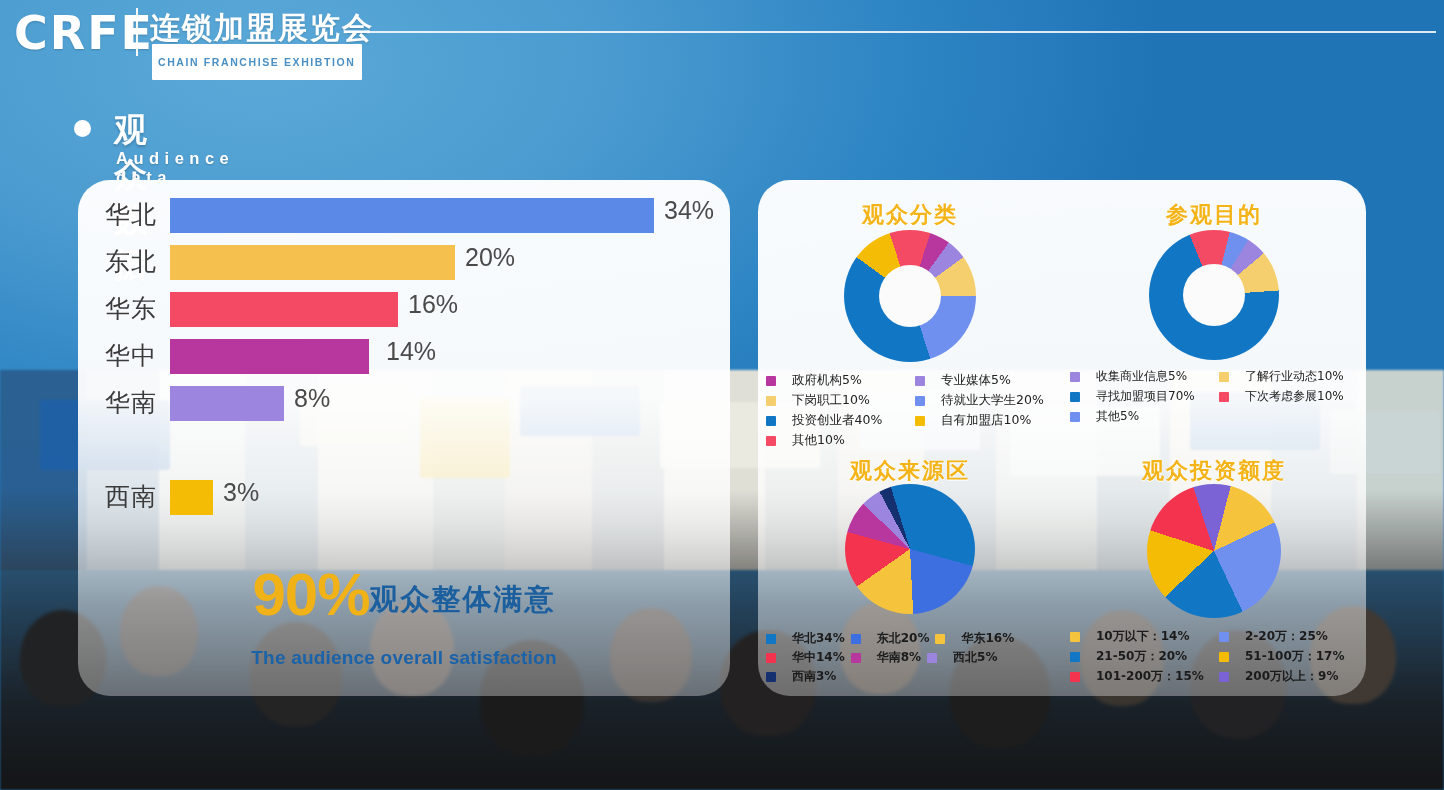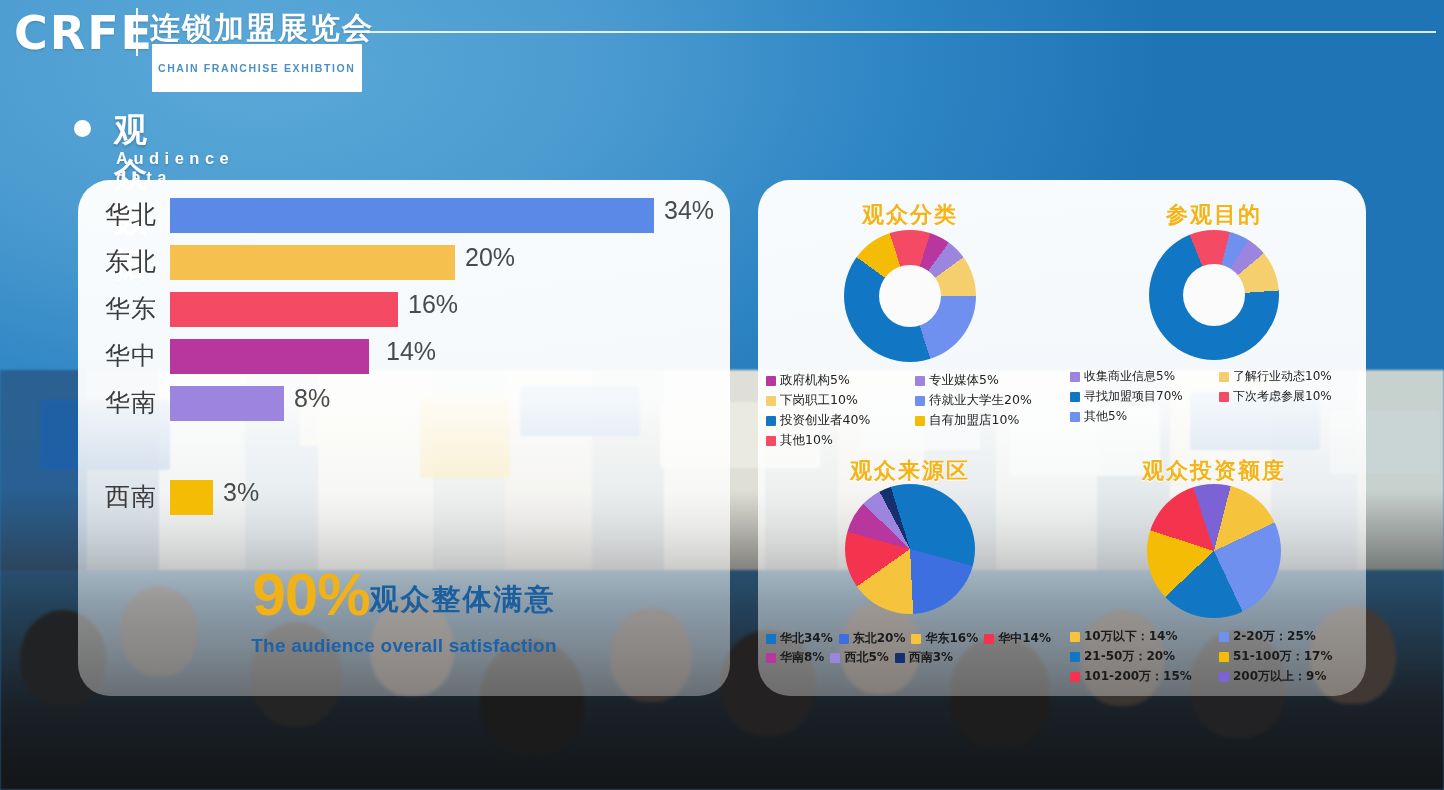--- a/index.html
+++ b/index.html
@@ -53,21 +53,21 @@
   }
   .logo-sep{position:absolute;left:136px;top:8px;width:2px;height:48px;background:#ffffff;opacity:.95;}
   .logo-cn{
     position:absolute;left:150px;top:8px;
     font-size:30px;font-weight:bold;color:#ffffff;letter-spacing:2px;
     text-shadow:0 1px 2px rgba(0,0,0,.18);
   }
   .logo-en{
     position:absolute;left:152px;top:44px;
     font-size:10.5px;font-weight:bold;letter-spacing:1.6px;color:#4a90c4;
-    background:#ffffff;padding:18px 6px;border-radius:1px;
+    background:#ffffff;padding:12px 6px;border-radius:1px;
   }
   .logo-rule{position:absolute;left:346px;top:31px;width:1090px;height:2px;background:rgba(255,255,255,.85);}
 
   
   #section-title{position:absolute;left:74px;top:108px;}
   .bullet{position:absolute;left:0;top:12px;width:17px;height:17px;border-radius:50%;background:#ffffff;}
   .sec-cn{
     position:absolute;left:40px;top:0;font-size:33px;font-weight:bold;color:#ffffff;letter-spacing:4px;
     text-shadow:0 2px 3px rgba(0,0,0,.2);
   }
@@ -104,21 +104,21 @@
   .sat-line1{white-space:nowrap;}
   .sat-pct{
     font-size:60px;font-weight:bold;color:#f0b217;letter-spacing:-1px;
     font-family:"Liberation Sans",sans-serif;vertical-align:-6px;
   }
   .sat-cn{
     font-size:29px;font-weight:bold;color:#1c5f9e;letter-spacing:2px;
     font-family:"DejaVu Sans","Liberation Sans",sans-serif;
   }
   .sat-en{
-    margin-top:6px;font-size:19px;font-weight:bold;color:#1b62a8;letter-spacing:.2px;
+    margin-top:18px;font-size:19px;font-weight:bold;color:#1b62a8;letter-spacing:.2px;
     font-family:"Liberation Sans",sans-serif;
   }
 
   
   .donut-cell{position:absolute;width:304px;height:258px;}
   .donut-title{
     position:absolute;left:0;right:0;top:14px;text-align:center;
     font-size:22px;font-weight:bold;color:#f4b418;letter-spacing:2px;
     font-family:"DejaVu Sans","Liberation Sans",sans-serif;
     text-shadow:0 1px 0 #fff,0 0 2px rgba(255,255,255,.9);
@@ -128,21 +128,21 @@
   .donut-hole{
     position:absolute;left:50%;top:50%;transform:translate(-50%,-50%);
     width:62px;height:62px;border-radius:50%;
   }
   .hole-white{background:#fbfbfb;}
   .hole-clear{background:transparent;}
 
   .legend{position:absolute;left:8px;right:4px;top:186px;}
   .legend-grid2{display:grid;grid-template-columns:1fr 1fr;column-gap:6px;row-gap:3px;}
   .legend-flow{display:flex;flex-wrap:wrap;gap:2px 6px;}
-  .lg-item{display:flex;align-items:center;gap:4px;white-space:nowrap;}
+  .lg-item{display:flex;align-items:center;gap:16px;white-space:nowrap;}
   .lg-sw{width:10px;height:10px;flex:0 0 10px;border-radius:1px;}
   .lg-tx{
     font-size:12.5px;color:#222;letter-spacing:0;
     font-family:"DejaVu Sans","Liberation Sans",sans-serif;
   }
   .legend.small .lg-tx{font-size:12px;}
   .legend.dark .lg-tx{color:#1b1b1b;font-weight:bold;}
   .legend.pad .lg-item{padding-right:2px;}
 </style>
 </head>

